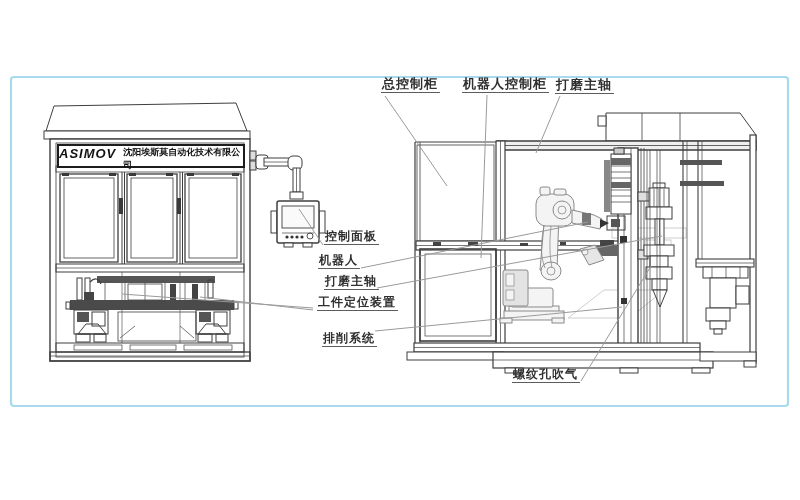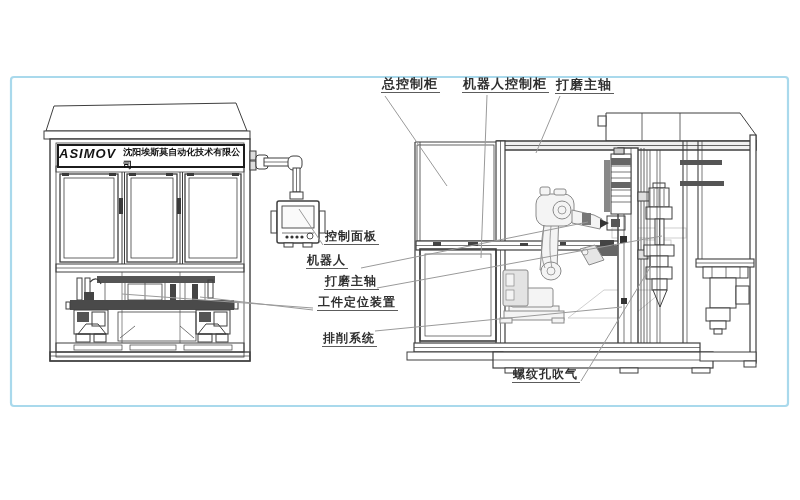--- a/index.html
+++ b/index.html
@@ -293,18 +293,18 @@
 
   <div class="brandband">
     <span class="brand-logo">ASIMOV</span>
     <span class="brand-co">沈阳埃斯莫自动化技术有限公司</span>
   </div>
 
   <div class="lbl" style="left:381px;top:77px;">总控制柜</div>
   <div class="lbl" style="left:462px;top:77px;">机器人控制柜</div>
   <div class="lbl" style="left:555px;top:78px;">打磨主轴</div>
   <div class="lbl sm" style="left:324px;top:230px;">控制面板</div>
-  <div class="lbl sm" style="left:306px;top:254px;">机器人</div>
+  <div class="lbl sm" style="left:318px;top:254px;">机器人</div>
   <div class="lbl sm" style="left:324px;top:275px;">打磨主轴</div>
   <div class="lbl sm" style="left:317px;top:296px;">工件定位装置</div>
   <div class="lbl sm" style="left:322px;top:332px;">排削系统</div>
   <div class="lbl sm" style="left:512px;top:368px;">螺纹孔吹气</div>
 </div>
 
 </body></html>

